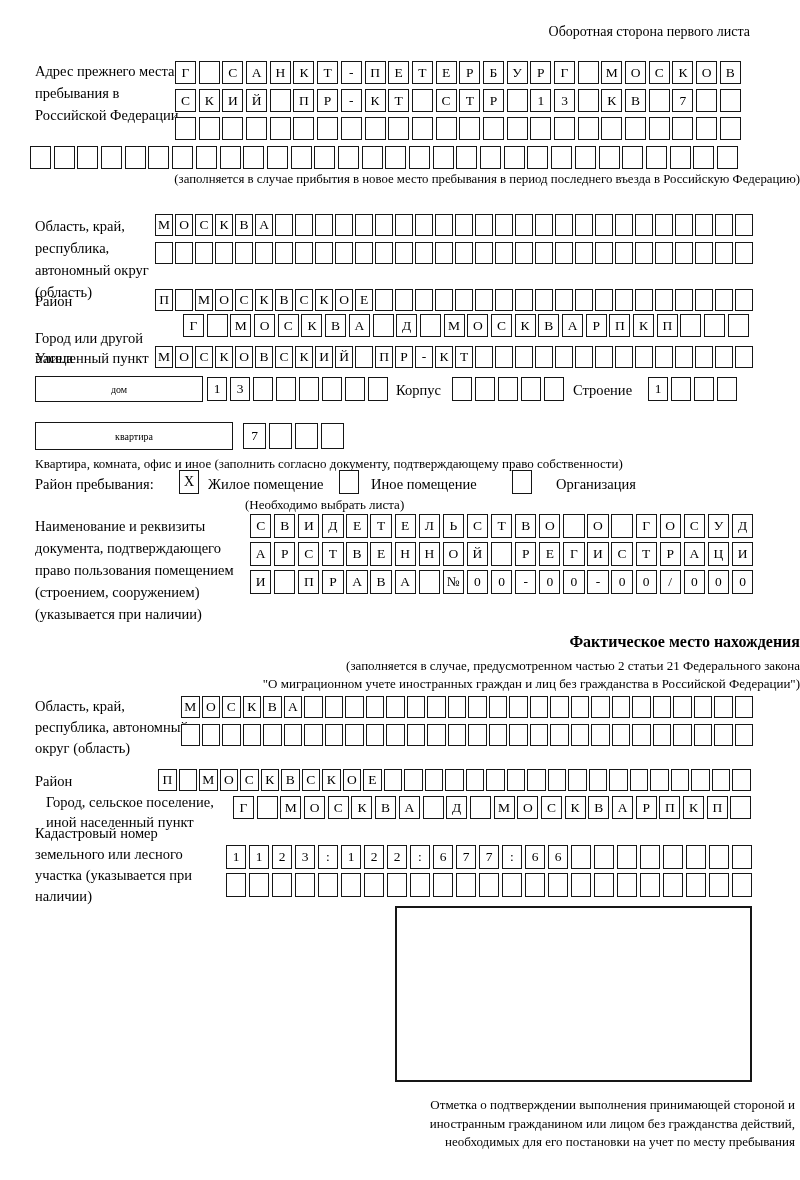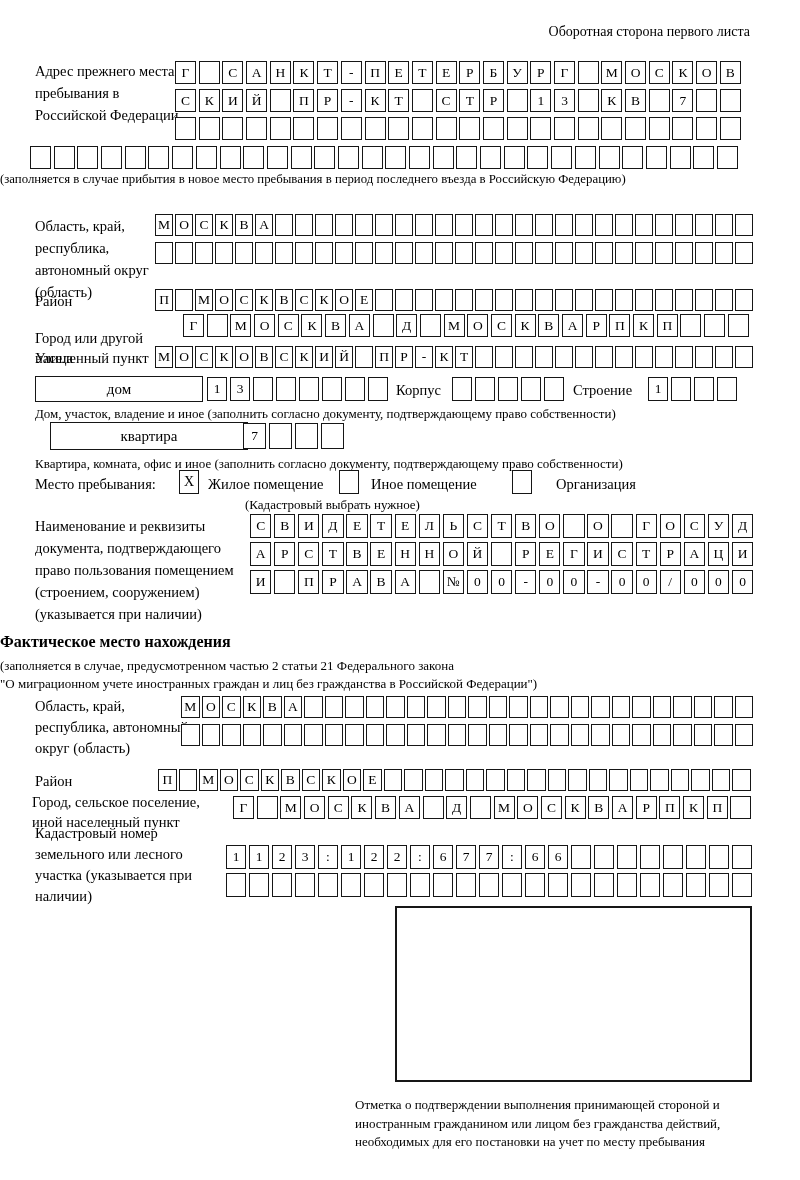--- a/index.html
+++ b/index.html
@@ -6,21 +6,21 @@
   .page{
     position:relative;width:800px;height:1180px;background:#ffffff;
     font-family:"Liberation Serif","DejaVu Serif",serif;color:#000;overflow:hidden;
   }
   .abs{position:absolute;}
   .label{font-size:14.5px;line-height:22px;}
   .label-sm{font-size:14.5px;line-height:20px;}
   .cap{font-size:12.8px;}
   .cap13{font-size:13px;}
   .title{font-weight:bold;font-size:15.5px;}
-  .center{text-align:left;}
+  .center{text-align:right;}
   .right{text-align:right;}
 
   .boxrow{position:absolute;display:flex;--cw:18px;--ch:22px;--gap:2px;}
   .cell{
     box-sizing:border-box;flex:0 0 auto;
     width:var(--cw);height:var(--ch);margin-right:var(--gap);
     border:1.6px solid #161616;background:#fff;
     display:flex;align-items:center;justify-content:center;
     font-size:13.5px;line-height:1;
   }
@@ -30,21 +30,21 @@
   .r-city{--cw:21px;--ch:23px;--gap:2.7px;}
   .r-kad{--cw:20px;--ch:24px;--gap:3px;}
   .r-dom{--cw:20px;--ch:24px;--gap:3px;}
   .r-doc{--cw:21.3px;--ch:24px;--gap:2.8px;}
   .r-kv{--cw:23px;--ch:26px;--gap:3px;}
   .cb{width:20px;height:24px;border:1.6px solid #161616;box-sizing:border-box;
       display:flex;align-items:center;justify-content:center;font-size:14px;background:#fff;}
 
   .widebox{
     position:absolute;box-sizing:border-box;border:1.6px solid #161616;background:#fff;
-    display:flex;align-items:center;justify-content:center;font-size:15px;
+    display:flex;align-items:center;justify-content:center;font-size:10px;
   }
   .stamp{position:absolute;box-sizing:border-box;border:2px solid #161616;background:#fff;}
 </style>
 </head>
 <body>
 
 <div class="page">
 
   <div class="abs right" style="left:500px;top:24px;width:250px;font-size:14px;">Оборотная сторона первого листа</div>
 
@@ -343,39 +343,38 @@
       <span class="cell"></span>
       <span class="cell"></span>
     </div>
   <div class="abs label" style="left:573px;top:379px;">Строение</div>
   <div class="boxrow r-dom" style="left:648px;top:377px;">
       <span class="cell">1</span>
       <span class="cell"></span>
       <span class="cell"></span>
       <span class="cell"></span>
     </div>
-  <div class="abs cap13" style="left:35px;top:406px;width:740px;">Дом, участок, владение и иное (заполнить согласно документу, подтверждающему право собственности)</div>
-
-  <div class="widebox" style="left:50px;top:422px;width:198px;height:28px;">квартира</div>
+
+  <div class="widebox" style="left:35px;top:422px;width:198px;height:28px;">квартира</div>
   <div class="boxrow r-kv" style="left:243px;top:423px;">
       <span class="cell">7</span>
       <span class="cell"></span>
       <span class="cell"></span>
       <span class="cell"></span>
     </div>
   <div class="abs cap13" style="left:35px;top:456px;width:740px;">Квартира, комната, офис и иное (заполнить согласно документу, подтверждающему право собственности)</div>
 
-  <div class="abs label" style="left:35px;top:473px;">Место пребывания:</div>
+  <div class="abs label" style="left:35px;top:473px;">Район пребывания:</div>
   <div class="abs cb" style="left:179px;top:470px;">X</div>
   <div class="abs label" style="left:208px;top:473px;">Жилое помещение</div>
   <div class="abs cb" style="left:339px;top:470px;"></div>
   <div class="abs label" style="left:371px;top:473px;">Иное помещение</div>
   <div class="abs cb" style="left:512px;top:470px;"></div>
   <div class="abs label" style="left:556px;top:473px;">Организация</div>
-  <div class="abs cap13" style="left:245px;top:497px;width:200px;">(Кадастровый выбрать нужное)</div>
+  <div class="abs cap13" style="left:245px;top:497px;width:200px;">(Необходимо выбрать листа)</div>
 
   <div class="abs label" style="left:35px;top:515px;width:215px;">Наименование и реквизиты документа, подтверждающего право пользования помещением (строением, сооружением) (указывается при наличии)</div>
   <div class="boxrow r-doc" style="left:250px;top:514px;">
       <span class="cell">С</span>
       <span class="cell">В</span>
       <span class="cell">И</span>
       <span class="cell">Д</span>
       <span class="cell">Е</span>
       <span class="cell">Т</span>
       <span class="cell">Е</span>
@@ -533,21 +532,21 @@
       <span class="cell"></span>
       <span class="cell"></span>
       <span class="cell"></span>
       <span class="cell"></span>
       <span class="cell"></span>
       <span class="cell"></span>
       <span class="cell"></span>
       <span class="cell"></span>
     </div>
 
-  <div class="abs label-sm" style="left:32px;top:792px;width:200px;">Город, сельское поселение, иной населенный пункт</div>
+  <div class="abs label-sm" style="left:46px;top:792px;width:200px;">Город, сельское поселение, иной населенный пункт</div>
   <div class="boxrow r-city" style="left:233px;top:796px;">
       <span class="cell">Г</span>
       <span class="cell"></span>
       <span class="cell">М</span>
       <span class="cell">О</span>
       <span class="cell">С</span>
       <span class="cell">К</span>
       <span class="cell">В</span>
       <span class="cell">А</span>
       <span class="cell"></span>

